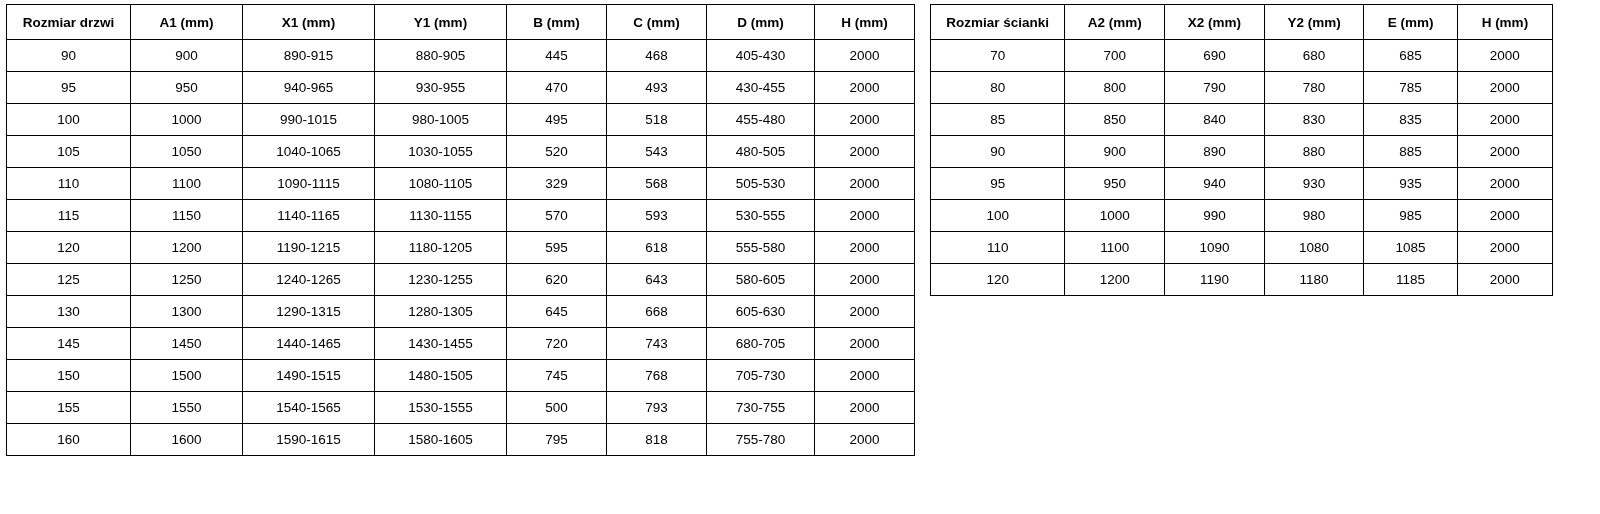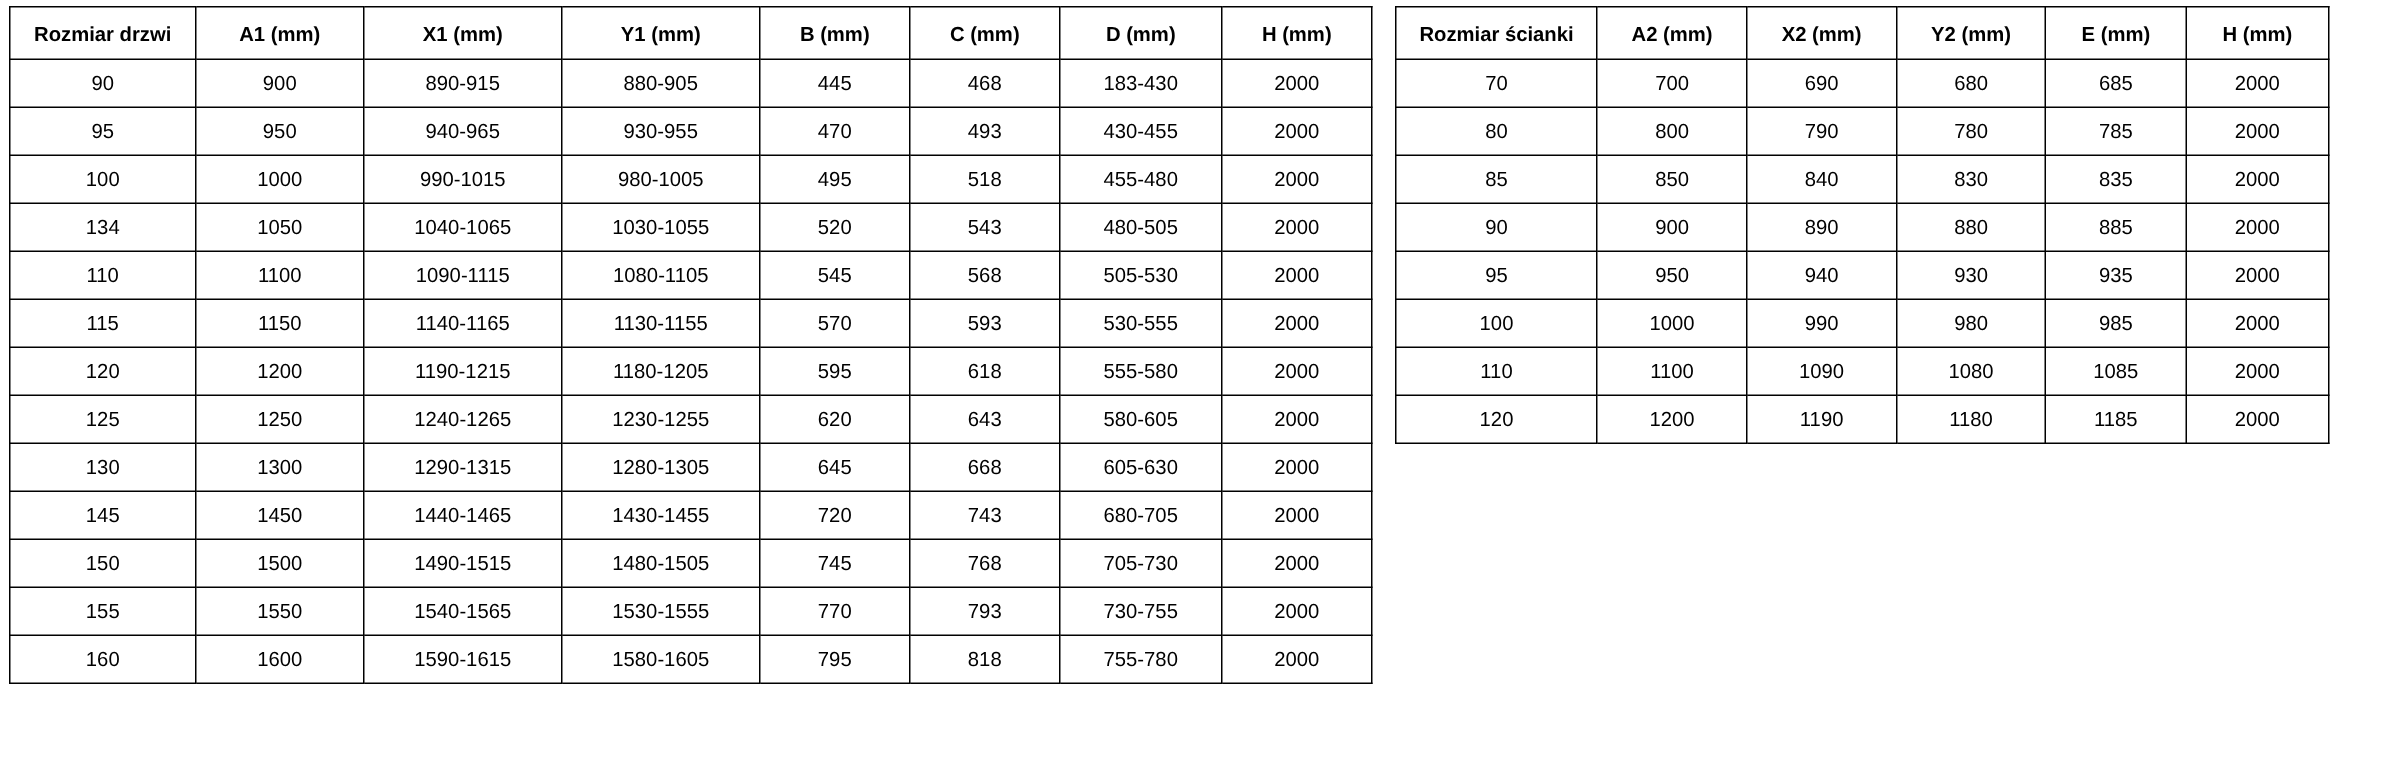--- a/index.html
+++ b/index.html
@@ -94,21 +94,21 @@
         </tr>
       </thead>
       <tbody>
         <tr>
           <td>90</td>
           <td>900</td>
           <td>890-915</td>
           <td>880-905</td>
           <td>445</td>
           <td>468</td>
-          <td>183-430</td>
+          <td>405-430</td>
           <td>2000</td>
         </tr>
         <tr>
           <td>95</td>
           <td>950</td>
           <td>940-965</td>
           <td>930-955</td>
           <td>470</td>
           <td>493</td>
           <td>430-455</td>
@@ -118,35 +118,35 @@
           <td>100</td>
           <td>1000</td>
           <td>990-1015</td>
           <td>980-1005</td>
           <td>495</td>
           <td>518</td>
           <td>455-480</td>
           <td>2000</td>
         </tr>
         <tr>
-          <td>134</td>
+          <td>105</td>
           <td>1050</td>
           <td>1040-1065</td>
           <td>1030-1055</td>
           <td>520</td>
           <td>543</td>
           <td>480-505</td>
           <td>2000</td>
         </tr>
         <tr>
           <td>110</td>
           <td>1100</td>
           <td>1090-1115</td>
           <td>1080-1105</td>
-          <td>545</td>
+          <td>329</td>
           <td>568</td>
           <td>505-530</td>
           <td>2000</td>
         </tr>
         <tr>
           <td>115</td>
           <td>1150</td>
           <td>1140-1165</td>
           <td>1130-1155</td>
           <td>570</td>
@@ -202,21 +202,21 @@
           <td>745</td>
           <td>768</td>
           <td>705-730</td>
           <td>2000</td>
         </tr>
         <tr>
           <td>155</td>
           <td>1550</td>
           <td>1540-1565</td>
           <td>1530-1555</td>
-          <td>770</td>
+          <td>500</td>
           <td>793</td>
           <td>730-755</td>
           <td>2000</td>
         </tr>
         <tr>
           <td>160</td>
           <td>1600</td>
           <td>1590-1615</td>
           <td>1580-1605</td>
           <td>795</td>

